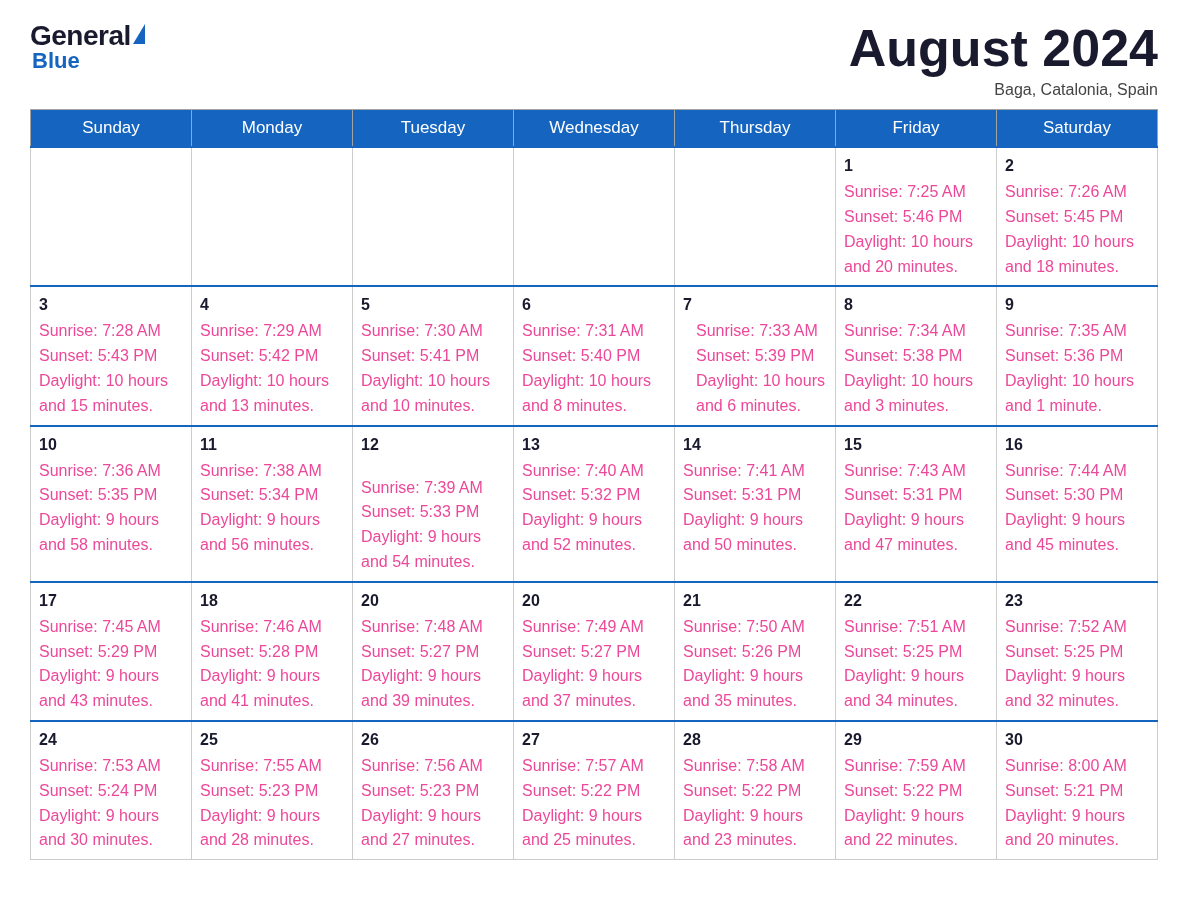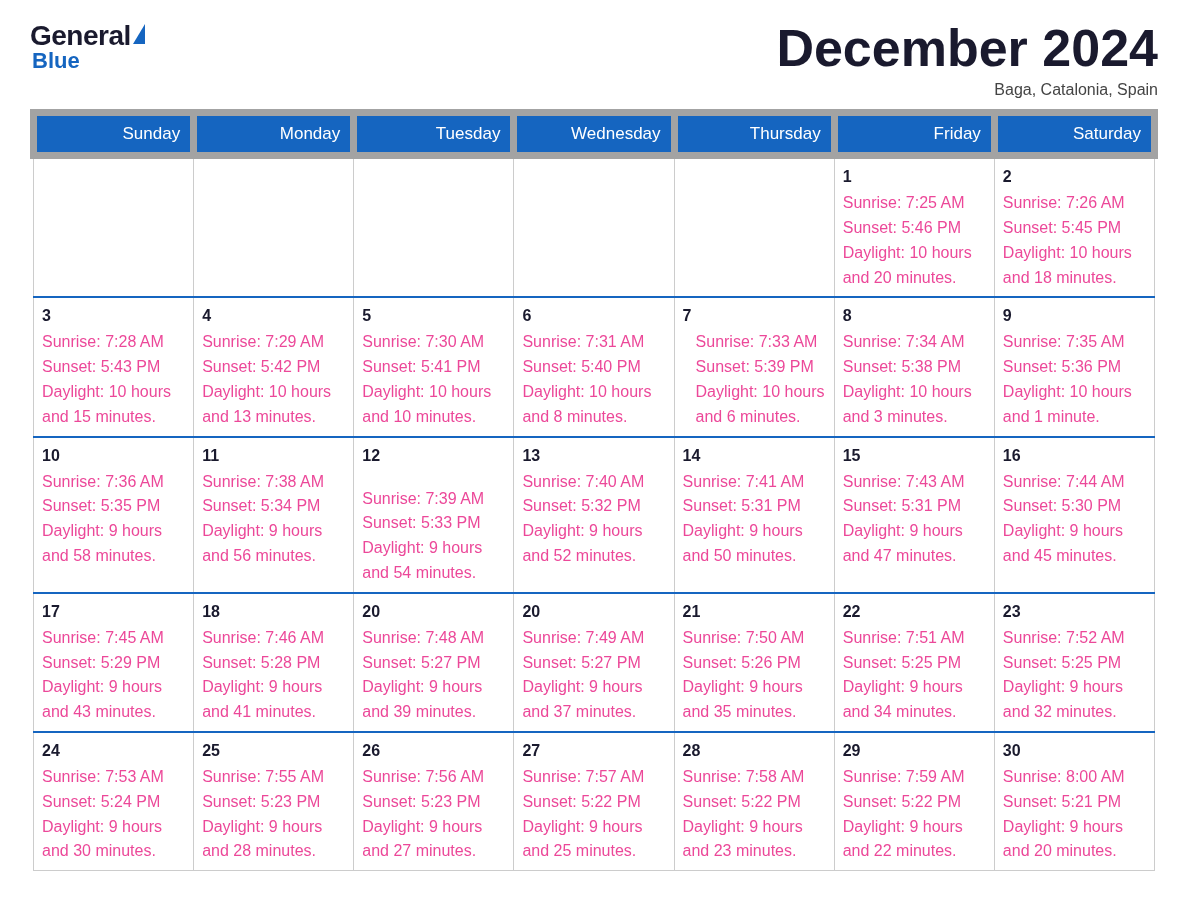--- a/index.html
+++ b/index.html
@@ -51,22 +51,22 @@
       width: 100%;
       border-collapse: collapse;
       margin-top: 10px;
     }
     .calendar th {
       background-color: #1565c0;
       color: #fff;
       font-size: 17px;
       font-weight: normal;
       padding: 8px 10px;
-      text-align: right;
-      border: 7px solid #a3a3a3;
+      text-align: center;
+      border: 1px solid #a3a3a3;
     }
     .calendar td {
       vertical-align: top;
       padding: 6px 8px;
       border: 1px solid #ccc;
       border-top: 2px solid #1565c0;
       font-size: 12.5px;
       width: 14.28%;
       min-height: 90px;
       height: 110px;
@@ -111,21 +111,21 @@
 
 <div class="header">
   <div class="logo-area">
     <div class="logo-line1">
       <span class="logo-general">General</span>
       <span class="logo-triangle"></span>
     </div>
     <div class="logo-line2">Blue</div>
   </div>
   <div class="title-block">
-    <div class="calendar-title">December 2024</div>
+    <div class="calendar-title">August 2024</div>
     <div class="subtitle">Baga, Catalonia, Spain</div>
   </div>
 </div>
 
 <table class="calendar">
   <thead>
     <tr>
     <th>Sunday</th>
         <th>Monday</th>
         <th>Tuesday</th>

